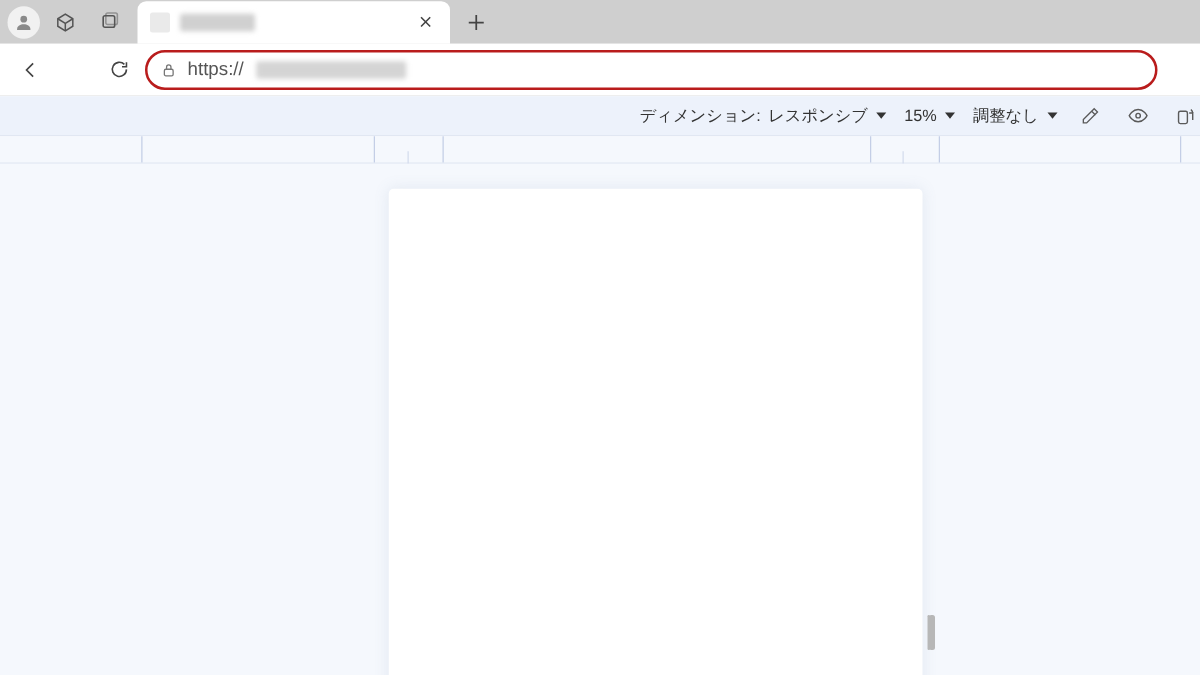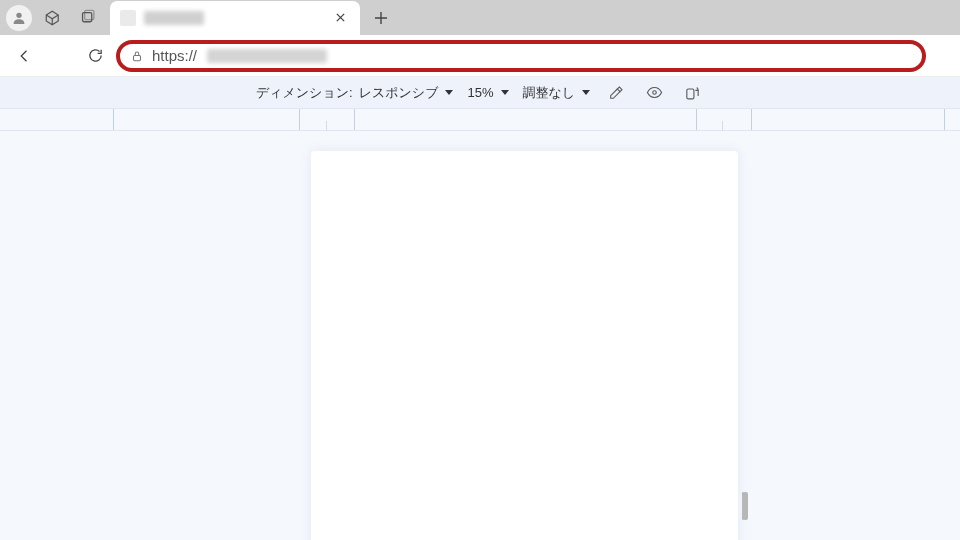--- a/index.html
+++ b/index.html
@@ -73,21 +73,21 @@
   .navbtn {
     width: 34px; height: 34px;
     display: flex; align-items: center; justify-content: center;
     color: #444;
     border-radius: 4px;
   }
   .addressbar {
     flex: 1;
     height: 32px;
     background: #fff;
-    border: 4px solid #b91c1c;
+    border: 2px solid #b91c1c;
     border-radius: 16px;
     display: flex; align-items: center;
     padding: 0 10px;
     color: #444;
     font-size: 15px;
     gap: 8px;
     max-width: 810px;
   }
   .addressbar .lock { color: #777; display:flex; }
   .addressbar .urltext { color: #555; }
@@ -97,21 +97,21 @@
     filter: blur(2px);
     border-radius: 2px;
     margin-left: 2px;
   }
 
   
   .device-toolbar {
     height: 32px;
     background: #edf2fb;
     border-bottom: 1px solid #e1e7f2;
-    display: flex; align-items: center; justify-content: center;
+    display: flex; align-items: center; justify-content: flex-end;
     gap: 14px;
     font-size: 13px;
     color: #333;
   }
   .dt-item { display:flex; align-items:center; gap:4px; }
   .dt-caret {
     width: 0; height: 0;
     border-left: 4px solid transparent;
     border-right: 4px solid transparent;
     border-top: 5px solid #333;

